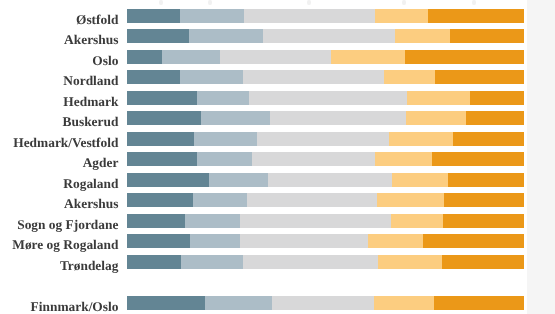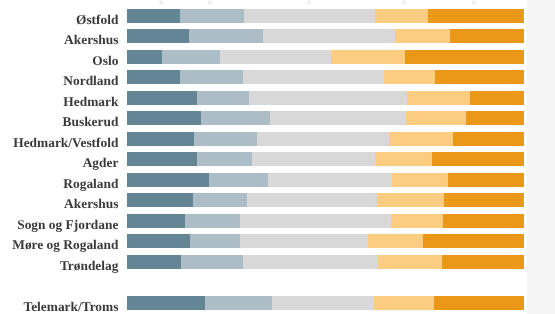--- a/index.html
+++ b/index.html
@@ -207,21 +207,21 @@
         <div class="cat-label">Trøndelag</div>
         <div class="bar">
           <div class="seg s0" title="Trøndelag — Segment 1: 13.6%" style="width: 13.6%; background: rgb(99, 133, 148);"></div>
           <div class="seg s1" title="Trøndelag — Segment 2: 15.5%" style="width: 15.5%; background: rgb(172, 189, 199);"></div>
           <div class="seg s2" title="Trøndelag — Segment 3: 34.1%" style="width: 34.1%; background: rgb(216, 216, 217);"></div>
           <div class="seg s3" title="Trøndelag — Segment 4: 16.1%" style="width: 16.1%; background: rgb(252, 205, 128);"></div>
           <div class="seg s4" title="Trøndelag — Segment 5: 20.7%" style="width: 20.7%; background: rgb(235, 152, 24);"></div>
         </div>
       </div>
       <div class="row" style="top: 295.56px;">
-        <div class="cat-label">Telemark/Troms</div>
+        <div class="cat-label">Finnmark/Oslo</div>
         <div class="bar">
           <div class="seg s0" title="Finnmark/Troms — Segment 1: 19.5%" style="width: 19.5%; background: rgb(99, 133, 148);"></div>
           <div class="seg s1" title="Finnmark/Troms — Segment 2: 17.1%" style="width: 17.1%; background: rgb(172, 189, 199);"></div>
           <div class="seg s2" title="Finnmark/Troms — Segment 3: 25.6%" style="width: 25.6%; background: rgb(216, 216, 217);"></div>
           <div class="seg s3" title="Finnmark/Troms — Segment 4: 15.1%" style="width: 15.1%; background: rgb(252, 205, 128);"></div>
           <div class="seg s4" title="Finnmark/Troms — Segment 5: 22.7%" style="width: 22.7%; background: rgb(235, 152, 24);"></div>
         </div>
       </div>
     </div>
 </div>

